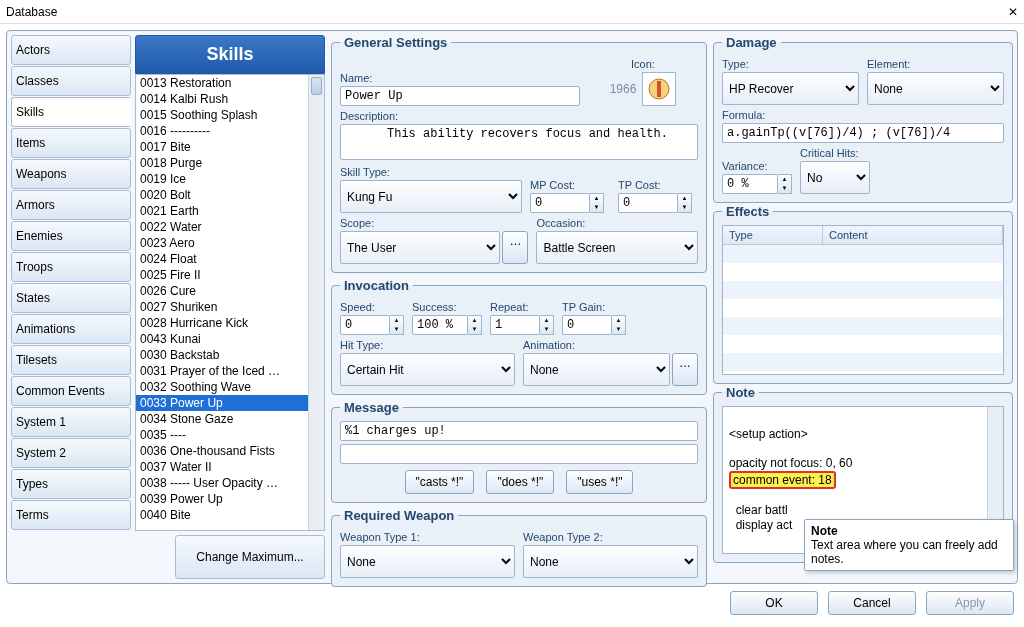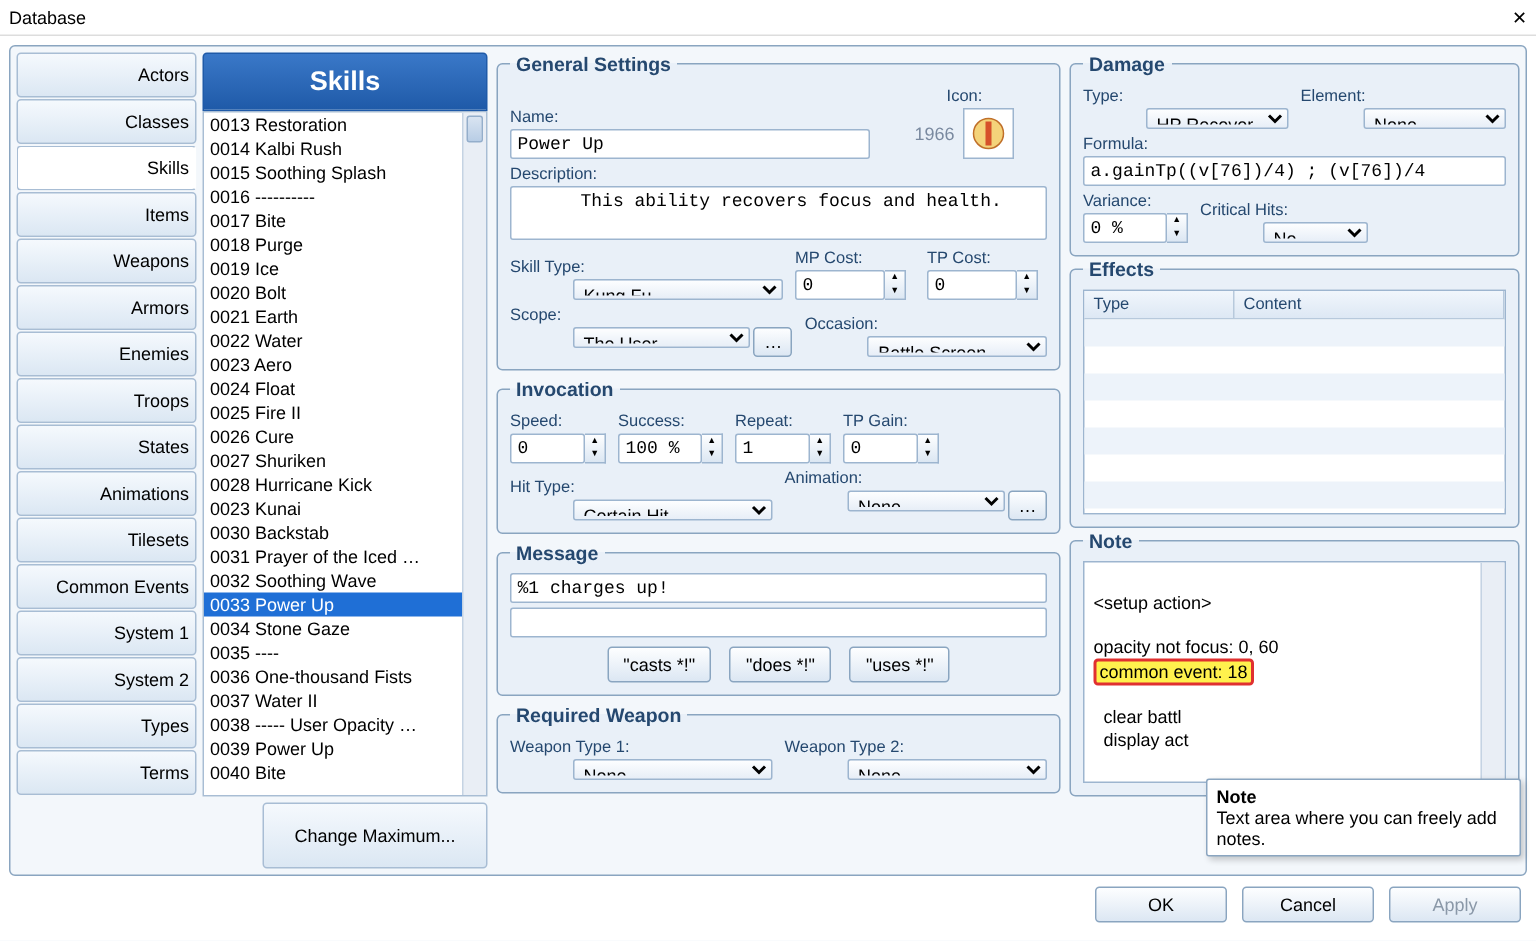--- a/index.html
+++ b/index.html
@@ -2,40 +2,40 @@
 <html><head>
 <meta charset="utf-8">
 <style>
   * { box-sizing: border-box; margin: 0; padding: 0; font-family: "Segoe UI", Tahoma, sans-serif; font-size: 12px; }
   body { background: #fff; width: 1024px; height: 627px; overflow: hidden; position: relative; }
   .titlebar { height: 24px; border-bottom: 1px solid #ddd; display: flex; align-items: center; padding: 10px 6px; justify-content: space-between; }
   .titlebar span { font-size: 12px; }
   .close-x { font-size: 14px; cursor: pointer; }
   .outer { border: 1px solid #8aa5c0; border-radius: 4px; margin: 6px; height: 554px; background: #f3f7fb; display: flex; padding: 4px; }
   .tabcol { width: 120px; display:flex; flex-direction:column; gap:0; }
-  .tabbtn { text-align:right; padding: 7px 4px; background: linear-gradient(#f5f9fd,#dbe7f3); border:1px solid #a8bdd4; border-radius:3px; margin-bottom:1px; cursor:pointer; }
+  .tabbtn { text-align:left; padding: 7px 4px; background: linear-gradient(#f5f9fd,#dbe7f3); border:1px solid #a8bdd4; border-radius:3px; margin-bottom:1px; cursor:pointer; }
   .tabbtn.active { background:#fff; border-right:1px solid #fff; font-weight:500; }
   .listcol { width: 190px; margin-left:4px; display:flex; flex-direction:column; }
   .listhdr { background: linear-gradient(#3a78c8,#1f5aa8); color:#fff; text-align:center; font-weight:bold; font-size:18px; padding:8px 0; border:1px solid #1f5aa8; border-radius:3px 3px 0 0; }
   .listbox { flex:1; background:#fff; border:1px solid #a8bdd4; overflow:hidden; position:relative; font-family:"Consolas","Courier New",monospace; font-size:12px; }
   .listbox .sb { position:absolute; right:0; top:0; bottom:0; width:16px; background:#e9eef5; border-left:1px solid #c5d3e3; }
   .listbox .sb-thumb { position:absolute; left:2px; right:2px; top:2px; height:18px; background:linear-gradient(#d9e4f1,#b8cde5); border:1px solid #94aecb; border-radius:2px; }
   .litem { padding:1px 4px; white-space:nowrap; overflow:hidden; text-overflow:ellipsis; }
   .litem.sel { background:#1f6fd6; color:#fff; }
   .changemax { margin-top:4px; text-align:center; padding:14px; background:linear-gradient(#f5f9fd,#dbe7f3); border:1px solid #a8bdd4; border-radius:3px; cursor:pointer;margin-left:40px; }
   .maincol { flex:1; margin-left:6px; display:flex; gap:6px; }
   .leftpane { flex:1; display:flex; flex-direction:column; gap:5px; }
   .rightpane { width:300px; display:flex; flex-direction:column; gap:1px; }
   fieldset { border:1px solid #8aa5c0; border-radius:4px; padding:6px 8px 8px 8px; background:#e9f0f8; }
   legend { font-weight:bold; color:#25486f; padding:0 4px; font-size:13px; }
   .row { display:flex; gap:8px; align-items:flex-end; margin-top:2px; }
   .fld { display:flex; flex-direction:column; gap:2px; }
   .lbl { font-size:11px; color:#25486f; }
   input[type=text], textarea, select, .fakein { background:#fff; border:1px solid #9db5cf; border-radius:2px; padding:2px 4px; font-family:"Consolas","Courier New",monospace; font-size:12px; }
-  select { background:linear-gradient(#fdfeff,#e7eef7); font-family:inherit; padding:2px; height:14px;margin-left:42px; }
+  select { background:linear-gradient(#fdfeff,#e7eef7); font-family:inherit; padding:2px; height:33px; }
   .spin { display:flex; }
   .spin input { width:60px; }
   .spin .ar { width:14px; background:linear-gradient(#fdfeff,#dce7f3); border:1px solid #9db5cf; border-left:none; display:flex; flex-direction:column; }
   .spin .ar div { flex:1; text-align:center; font-size:6px; line-height:8px; }
   .iconthumb { width:34px; height:34px; border:1px solid #9db5cf; background:#fff; display:flex; align-items:center; justify-content:center; }
   .iconthumb svg { width:24px; height:24px; }
   .btnsm { padding:4px 10px; background:linear-gradient(#fdfeff,#dce7f3); border:1px solid #8aa5c0; border-radius:3px; cursor:pointer; text-align:center; }
   .effgrid { background:#fff; border:1px solid #9db5cf; height:150px; }
   .effhdr { display:flex; background:linear-gradient(#f1f6fc,#dde8f4); border-bottom:1px solid #b7c9dc; }
   .effhdr div { padding:3px 6px; border-right:1px solid #b7c9dc; font-size:11px; color:#25486f; }
@@ -91,21 +91,21 @@
         <div class="litem">0019 Ice</div>
         <div class="litem">0020 Bolt</div>
         <div class="litem">0021 Earth</div>
         <div class="litem">0022 Water</div>
         <div class="litem">0023 Aero</div>
         <div class="litem">0024 Float</div>
         <div class="litem">0025 Fire II</div>
         <div class="litem">0026 Cure</div>
         <div class="litem">0027 Shuriken</div>
         <div class="litem">0028 Hurricane Kick</div>
-        <div class="litem">0023 Kunai</div>
+        <div class="litem">0043 Kunai</div>
         <div class="litem">0030 Backstab</div>
         <div class="litem">0031 Prayer of the Iced …</div>
         <div class="litem">0032 Soothing Wave</div>
         <div class="litem sel">0033 Power Up</div>
         <div class="litem">0034 Stone Gaze</div>
         <div class="litem">0035 ----</div>
         <div class="litem">0036 One-thousand Fists</div>
         <div class="litem">0037 Water II</div>
         <div class="litem">0038 ----- User Opacity …</div>
         <div class="litem">0039 Power Up</div>

